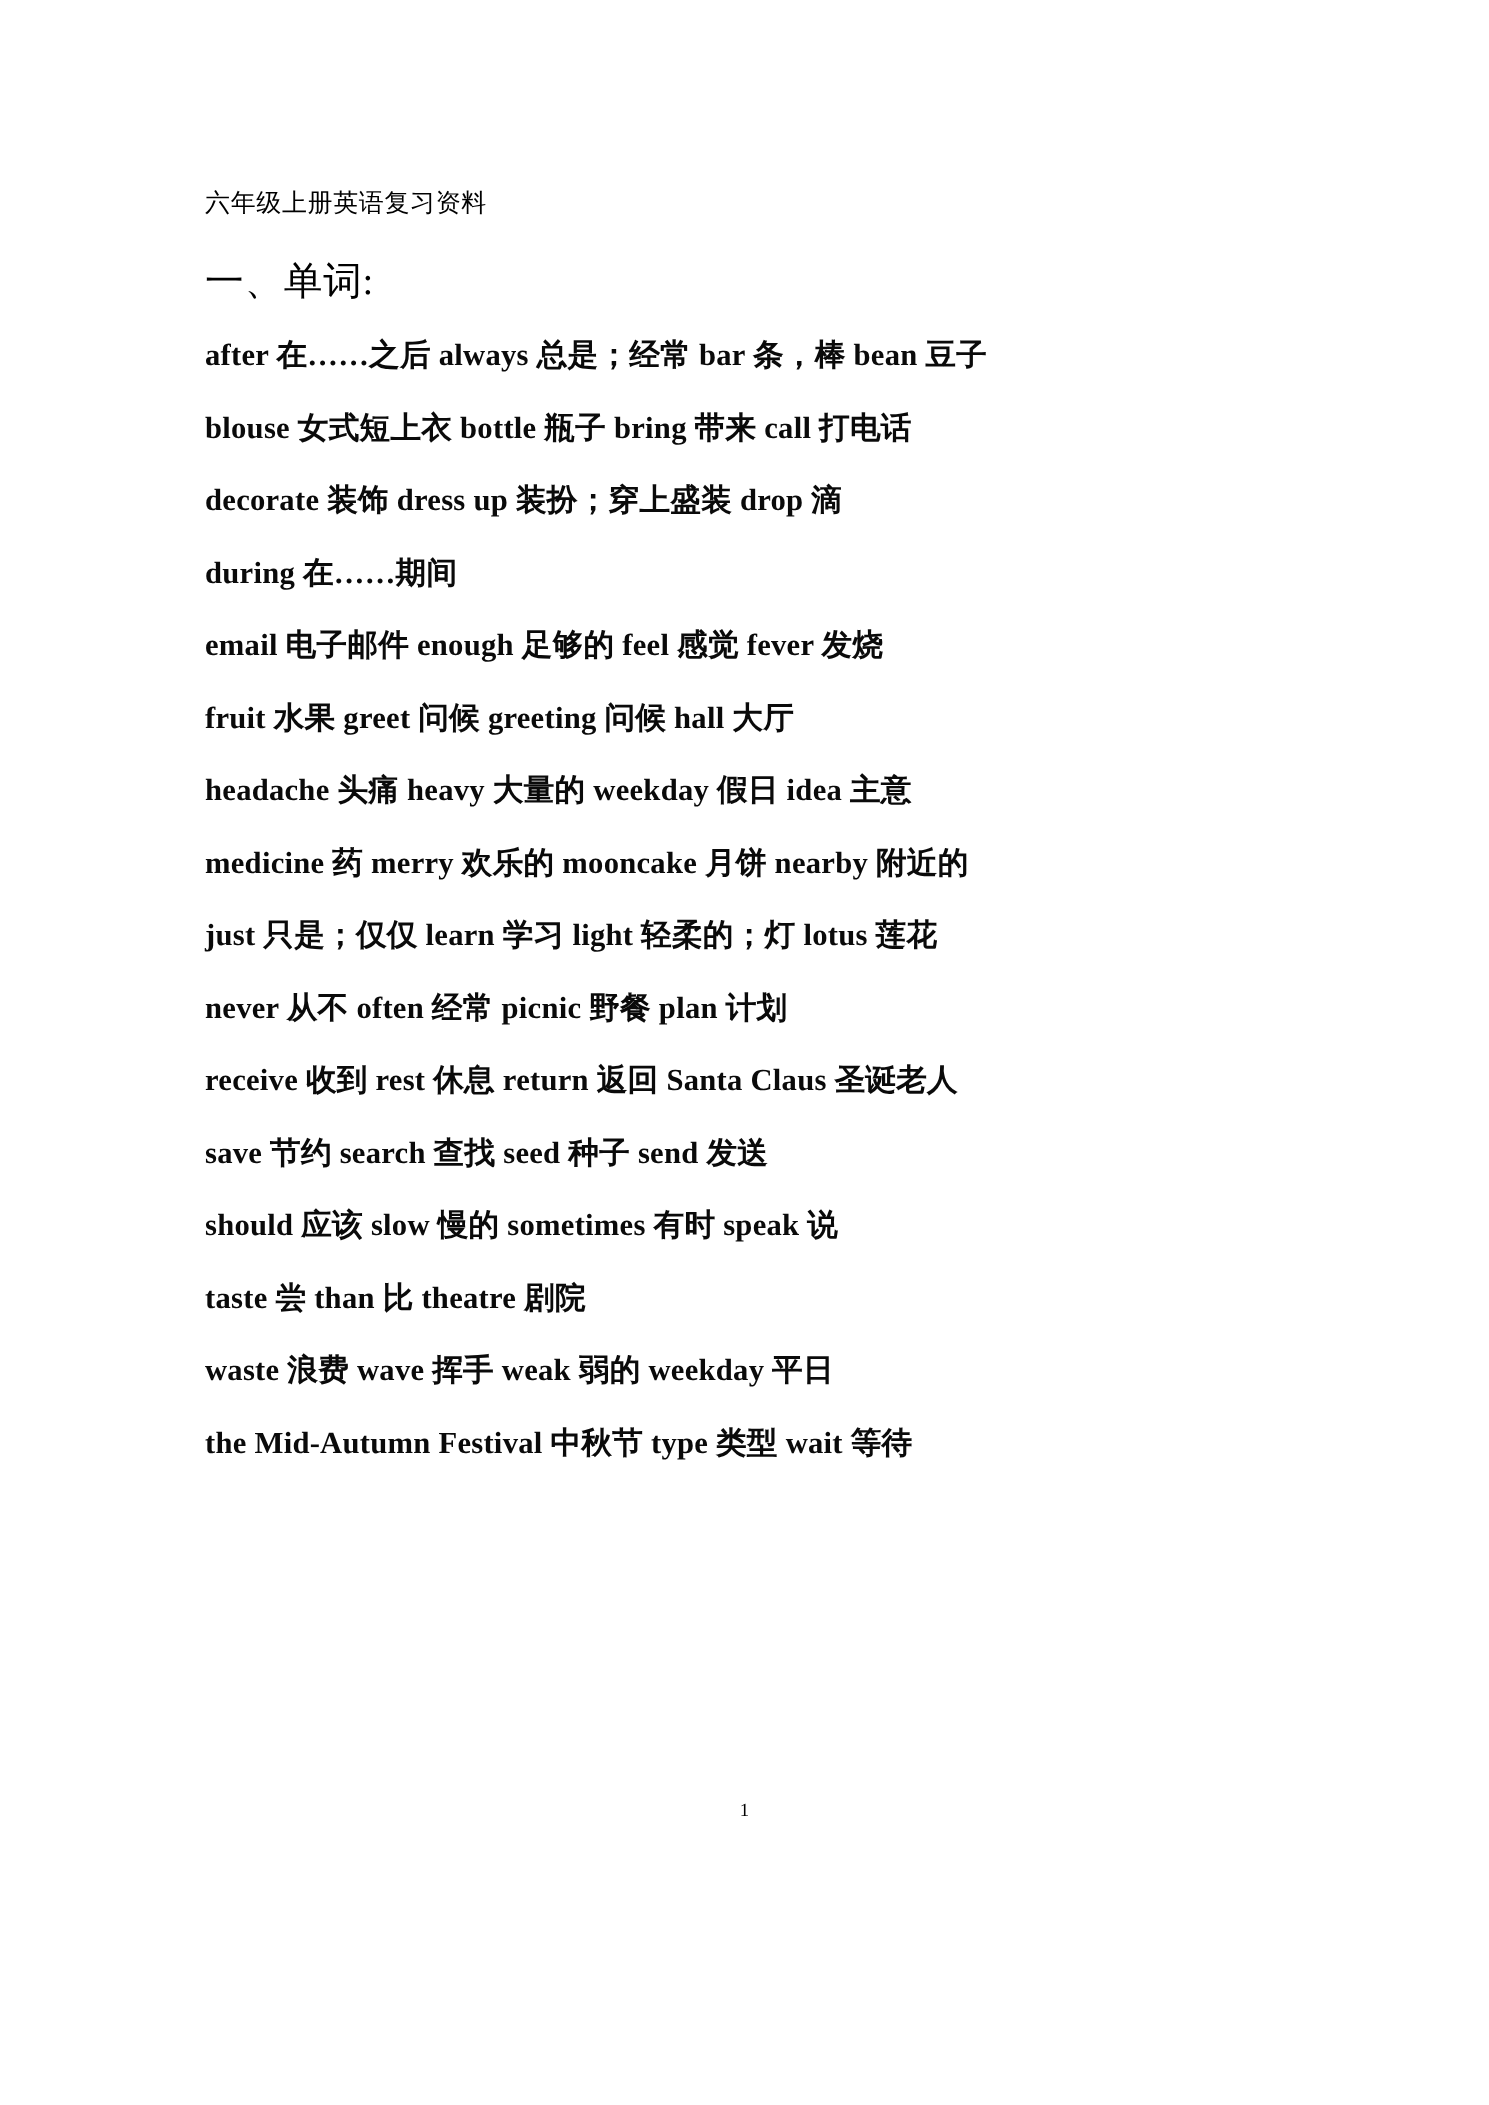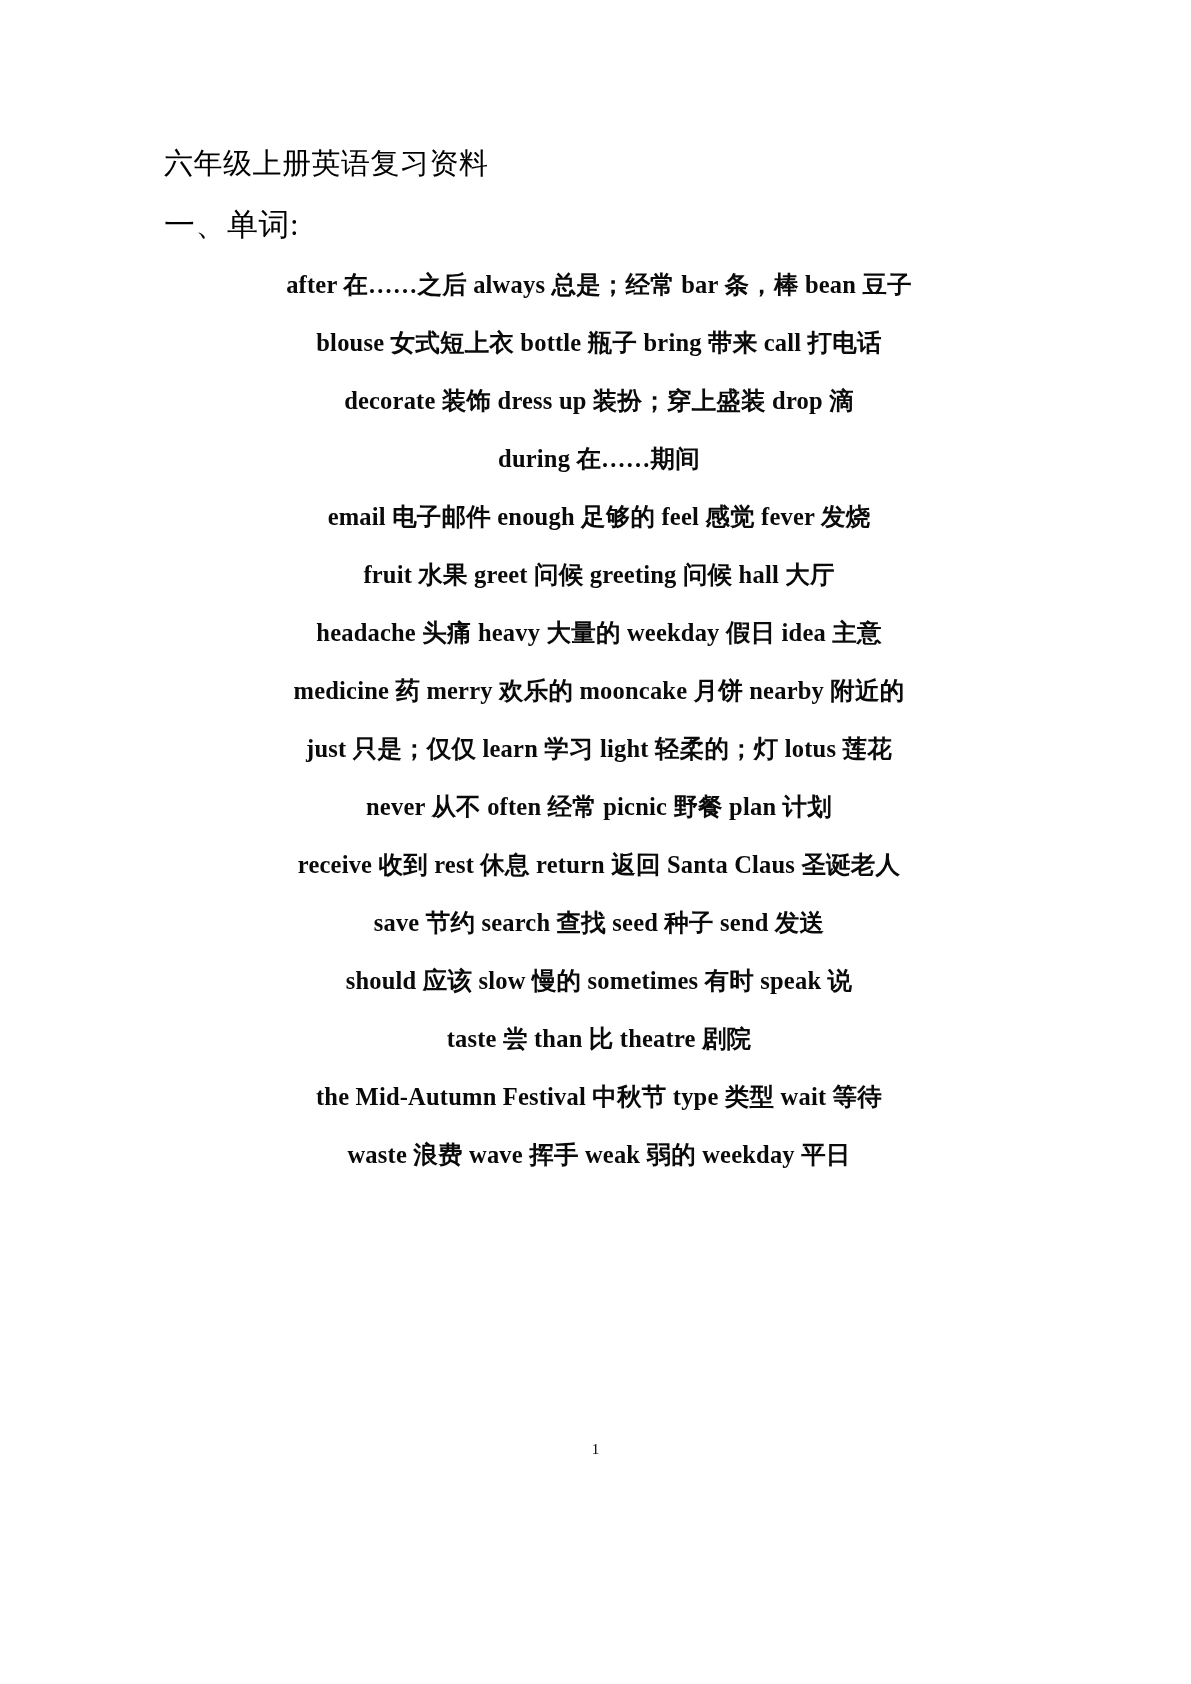--- a/index.html
+++ b/index.html
@@ -23,21 +23,21 @@
   }
   .content {
     position: absolute;
     left: 164px;
     top: 132px;
     width: 870px;
   }
   .doc-title {
     font-family: "Liberation Serif", "DejaVu Serif", serif;
     font-weight: 400;
-    font-size: 29px;
+    font-size: 20px;
     line-height: 62px;
     letter-spacing: 0.5px;
     white-space: nowrap;
   }
   .section-heading {
     font-family: "Liberation Serif", "DejaVu Serif", serif;
     font-weight: 400;
     font-size: 31px;
     line-height: 62px;
     letter-spacing: 0.5px;
@@ -49,21 +49,20 @@
     list-style: none;
   }
   .vocab-line {
     font-family: "Liberation Serif", "DejaVu Serif", serif;
     font-weight: bold;
     font-size: 24.5px;
     line-height: 58px;
     letter-spacing: 0.2px;
     white-space: nowrap;
     color: #0a0a0a;
-    text-align: center;
   }
   .page-number {
     position: absolute;
     left: 0;
     right: 0;
     top: 1441px;
     text-align: center;
     font-family: "Liberation Serif", "DejaVu Serif", serif;
     font-size: 15px;
     font-weight: 400;
@@ -89,21 +88,21 @@
       <div class="vocab-line">email 电子邮件    enough 足够的     feel 感觉     fever 发烧</div>
       <div class="vocab-line">fruit 水果      greet 问候    greeting 问候       hall 大厅</div>
       <div class="vocab-line">headache 头痛   heavy 大量的     weekday 假日     idea 主意</div>
       <div class="vocab-line">medicine 药     merry 欢乐的     mooncake 月饼     nearby 附近的</div>
       <div class="vocab-line">just 只是；仅仅  learn 学习     light 轻柔的；灯  lotus 莲花</div>
       <div class="vocab-line">never 从不     often 经常    picnic 野餐    plan 计划</div>
       <div class="vocab-line">receive 收到     rest 休息   return 返回  Santa Claus 圣诞老人</div>
       <div class="vocab-line">save 节约     search 查找       seed 种子      send 发送</div>
       <div class="vocab-line">should 应该     slow 慢的       sometimes 有时     speak 说</div>
       <div class="vocab-line">taste 尝         than 比         theatre 剧院</div>
+      <div class="vocab-line">waste 浪费     wave 挥手        weak 弱的         weekday 平日</div>
       <div class="vocab-line">the Mid-Autumn Festival 中秋节       type 类型      wait 等待</div>
-      <div class="vocab-line">waste 浪费     wave 挥手        weak 弱的         weekday 平日</div>
     </div>
 
   </div>
 
   <div class="page-number">1</div>
 
 </div>
 
 </body></html>

